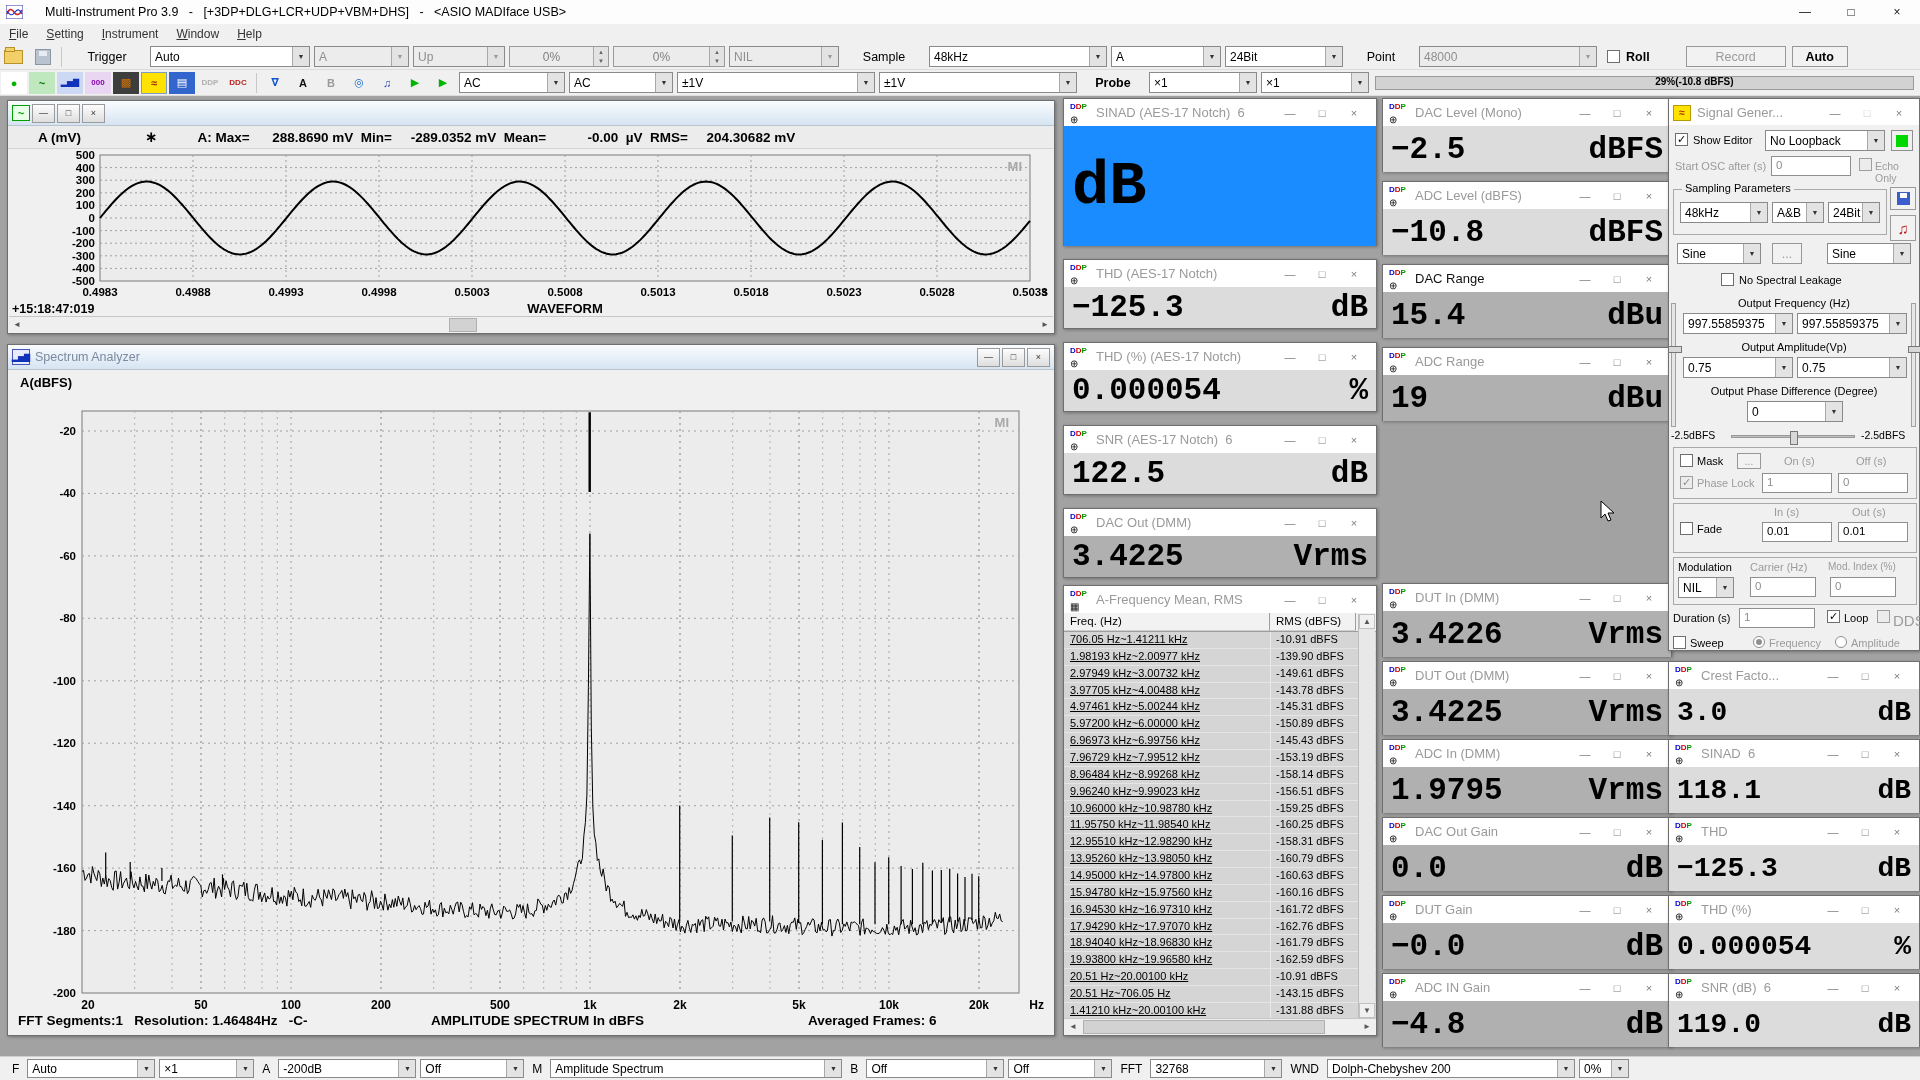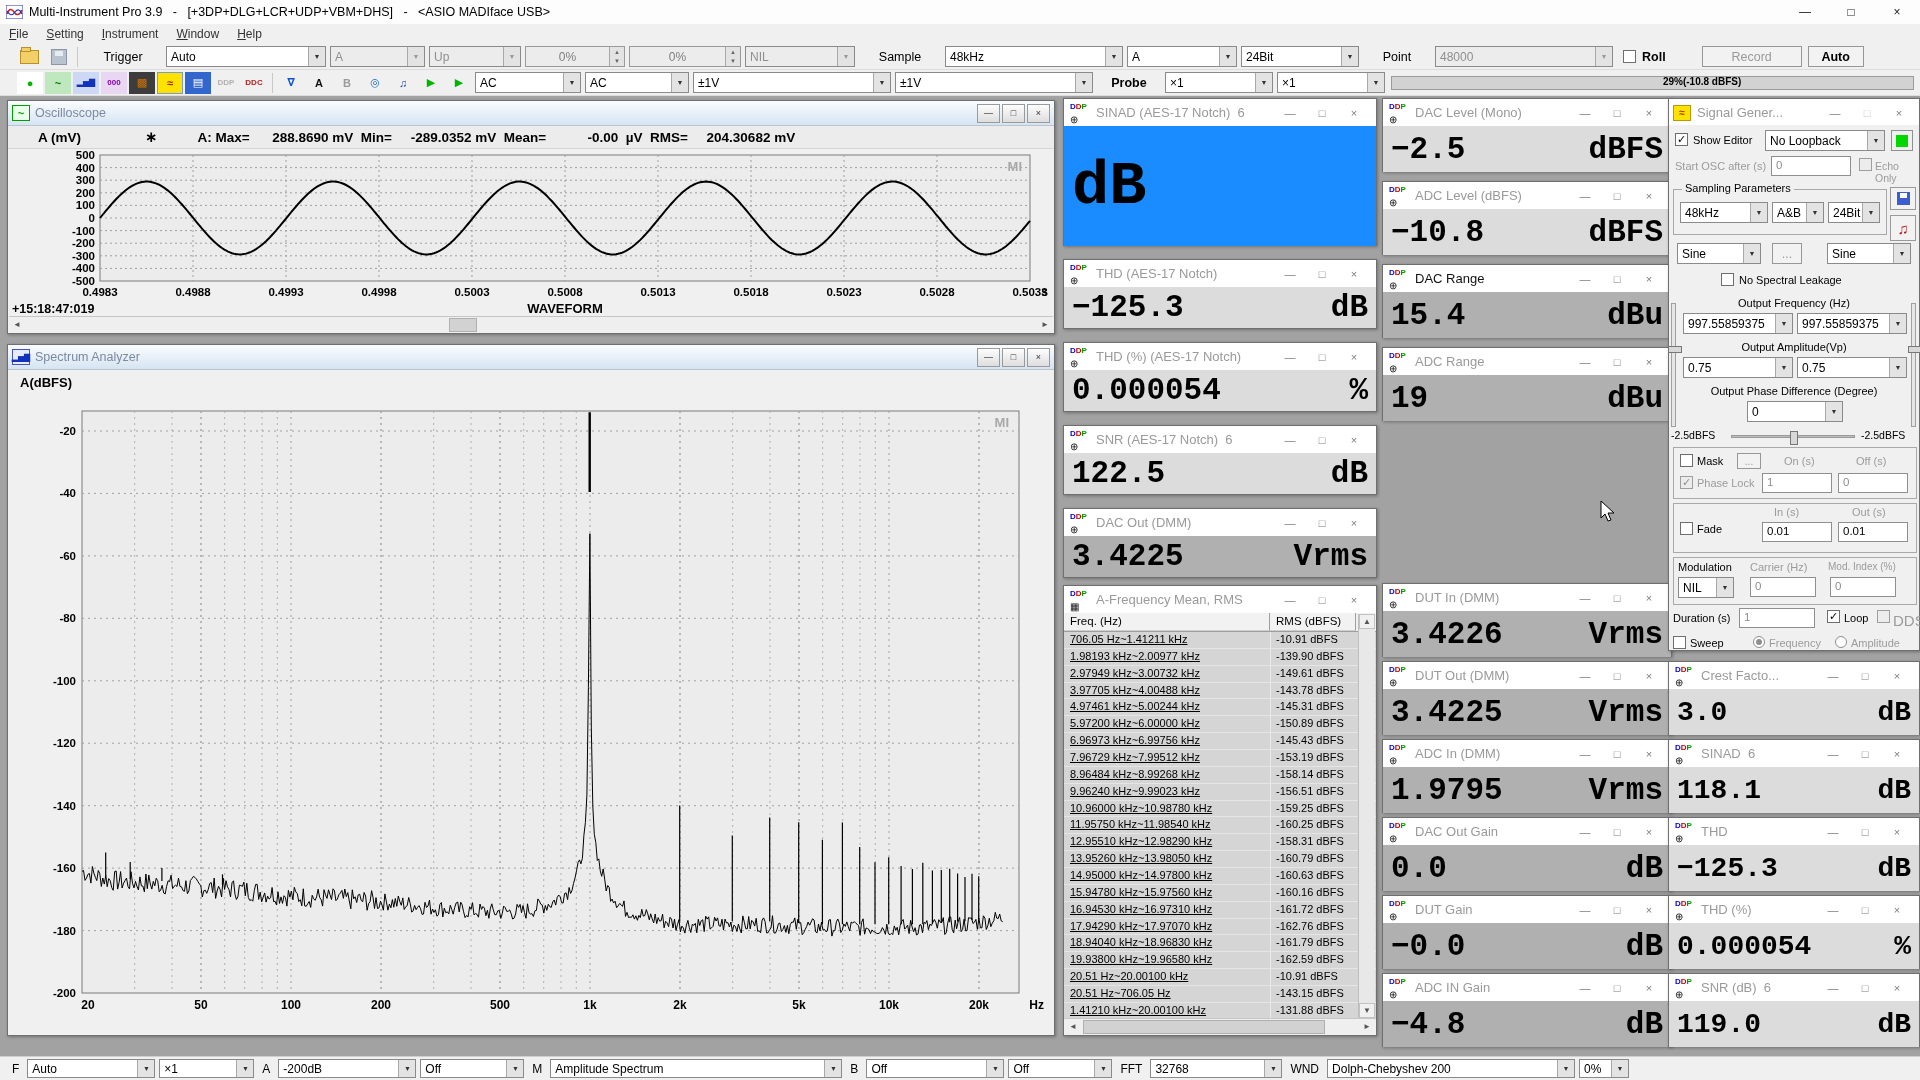--- a/index.html
+++ b/index.html
@@ -1,28 +1,28 @@
 <!DOCTYPE html>
 <html><head>
 <meta charset="utf-8">
 <style>
   html,body{margin:0;padding:0;background:#555;}
   .app{position:relative;width:1920px;height:1080px;background:#f0f0f0;overflow:hidden;
        font-family:"Liberation Sans","DejaVu Sans",sans-serif;font-size:12px;color:#000;}
   
   .titlebar{position:absolute;left:0;top:0;width:1920px;height:24px;background:#fdfdfd;
-            display:flex;align-items:center;border-bottom:1px solid #e4e4e4;}
+            display:flex;align-items:center;border-bottom:1px solid #e4e4e4;gap:16px;}
   .titlebar .ttext{margin-left:6px;font-size:12.5px;white-space:pre;}
   .wctrls{margin-left:auto;display:flex;height:100%;}
   .wctrl{width:46px;display:flex;align-items:center;justify-content:center;font-size:12px;color:#222;}
   .menubar{position:absolute;left:0;top:24px;width:1920px;height:20px;background:#f0f0f0;display:flex;align-items:center;}
   .menu-item{display:inline-block;padding:2px 9px;color:#333;}
   .menu-item::first-letter{text-decoration:underline;}
   .toolbar{position:absolute;left:0;width:1920px;height:26px;background:#f0f0f0;display:flex;align-items:center;
-           border-bottom:1px solid #dcdcdc;padding-left:16px;box-sizing:border-box;}
+           border-bottom:1px solid #dcdcdc;padding-left:0;box-sizing:border-box;}
   .tb1{top:44px;} .tb2{top:70px;}
   .vsep{width:1px;height:20px;background:#c8c8c8;margin:0 4px;flex:none;}
   .lbl{padding:0 10px;white-space:pre;font-size:12.5px;flex:none;}
   .combo{height:21px;background:#fff;border:1px solid #8a8a8a;display:flex;align-items:center;
          box-sizing:border-box;flex:none;margin:0 2px;position:relative;}
   .combo .t{padding:0 4px;font-size:12px;white-space:nowrap;overflow:hidden;flex:1;}
   .combo .a{width:16px;height:100%;background:#e3e3e3;border-left:1px solid #a8a8a8;display:flex;
             align-items:center;justify-content:center;font-size:7px;color:#333;flex:none;}
   .combo.dis{background:#ececec;} .combo.dis .t{color:#8f8f8f;} .combo.dis .a{color:#9a9a9a;}
   .spin{height:21px;background:#ececec;border:1px solid #9a9a9a;display:flex;align-items:center;box-sizing:border-box;flex:none;margin:0 2px;}
@@ -259,21 +259,20 @@
         <span class="a">▼</span>
       </span>
     <span class="prog"><span class="fill" id="progfill" style="width: 28%;"></span><span class="ptext">29%(-10.8 dBFS)</span></span>
   </div>
 
   <div class="workspace">
 
     <div class="childwin" style="left:7px;top:4px;width:1048px;height:234px">
       <div class="cwtitle">
         <span class="cwicon" style="color:#00a000;border:1px solid #00a000;background:#eaffea">~</span>
-        <span class="cwtext">Oscilloscope</span>
         <span class="cwbtn">—</span>
         <span class="cwbtn">□</span>
         <span class="cwbtn">×</span>
       </div>
       <div class="oscstats">
         <span class="ch">A (mV)</span>
         <span class="mark">∗</span>
         <span class="st">A: Max=      288.8690 mV  Min=     -289.0352 mV  Mean=           -0.00  µV  RMS=     204.30682 mV</span>
       </div>
       <div id="oscSvgWrap" style="position:absolute;left:0;top:48px;width:1046px;height:168px"><svg width="1046" height="168" xmlns="http://www.w3.org/2000/svg">
@@ -425,20 +424,25 @@
             <line x1="941.7" y1="531.3" x2="941.7" y2="477.7" stroke="#000" stroke-width="1.2"></line>
             <line x1="949.6" y1="530.8" x2="949.6" y2="482.4" stroke="#000" stroke-width="1.2"></line>
             <line x1="957.0" y1="530.2" x2="957.0" y2="485.9" stroke="#000" stroke-width="1.2"></line>
             <line x1="964.0" y1="529.1" x2="964.0" y2="482.7" stroke="#000" stroke-width="1.2"></line>
             <line x1="970.7" y1="528.0" x2="970.7" y2="485.2" stroke="#000" stroke-width="1.2"></line>
             <line x1="97.7" y1="484.8" x2="97.7" y2="461.5" stroke="#000" stroke-width="1.2"></line>
             <line x1="122.2" y1="487.9" x2="122.2" y2="470.9" stroke="#000" stroke-width="1.2"></line>
             <line x1="153.9" y1="490.1" x2="153.9" y2="477.1" stroke="#000" stroke-width="1.2"></line>
             <line x1="214.5" y1="494.3" x2="214.5" y2="483.4" stroke="#000" stroke-width="1.2"></line>
           </svg></div>
+      <div class="specfoot">
+        <span style="left:10px">FFT Segments:1   Resolution: 1.46484Hz   -C-</span>
+        <span style="left:423px">AMPLITUDE SPECTRUM In dBFS</span>
+        <span style="left:800px">Averaged Frames: 6</span>
+      </div>
     </div>
 
     <div class="childwin meter blue f62" style="left:1063px;top:2px;width:314px;height:148px">
       <div class="mtitle">
           <span class="ddpico">
             <span class="l"><b>D</b><b>D</b><b>P</b></span>
             <span class="g">⊕</span>
           </span>
           <span class="mtext">SINAD (AES-17 Notch)  6</span>
           <span class="mmb">—</span>

